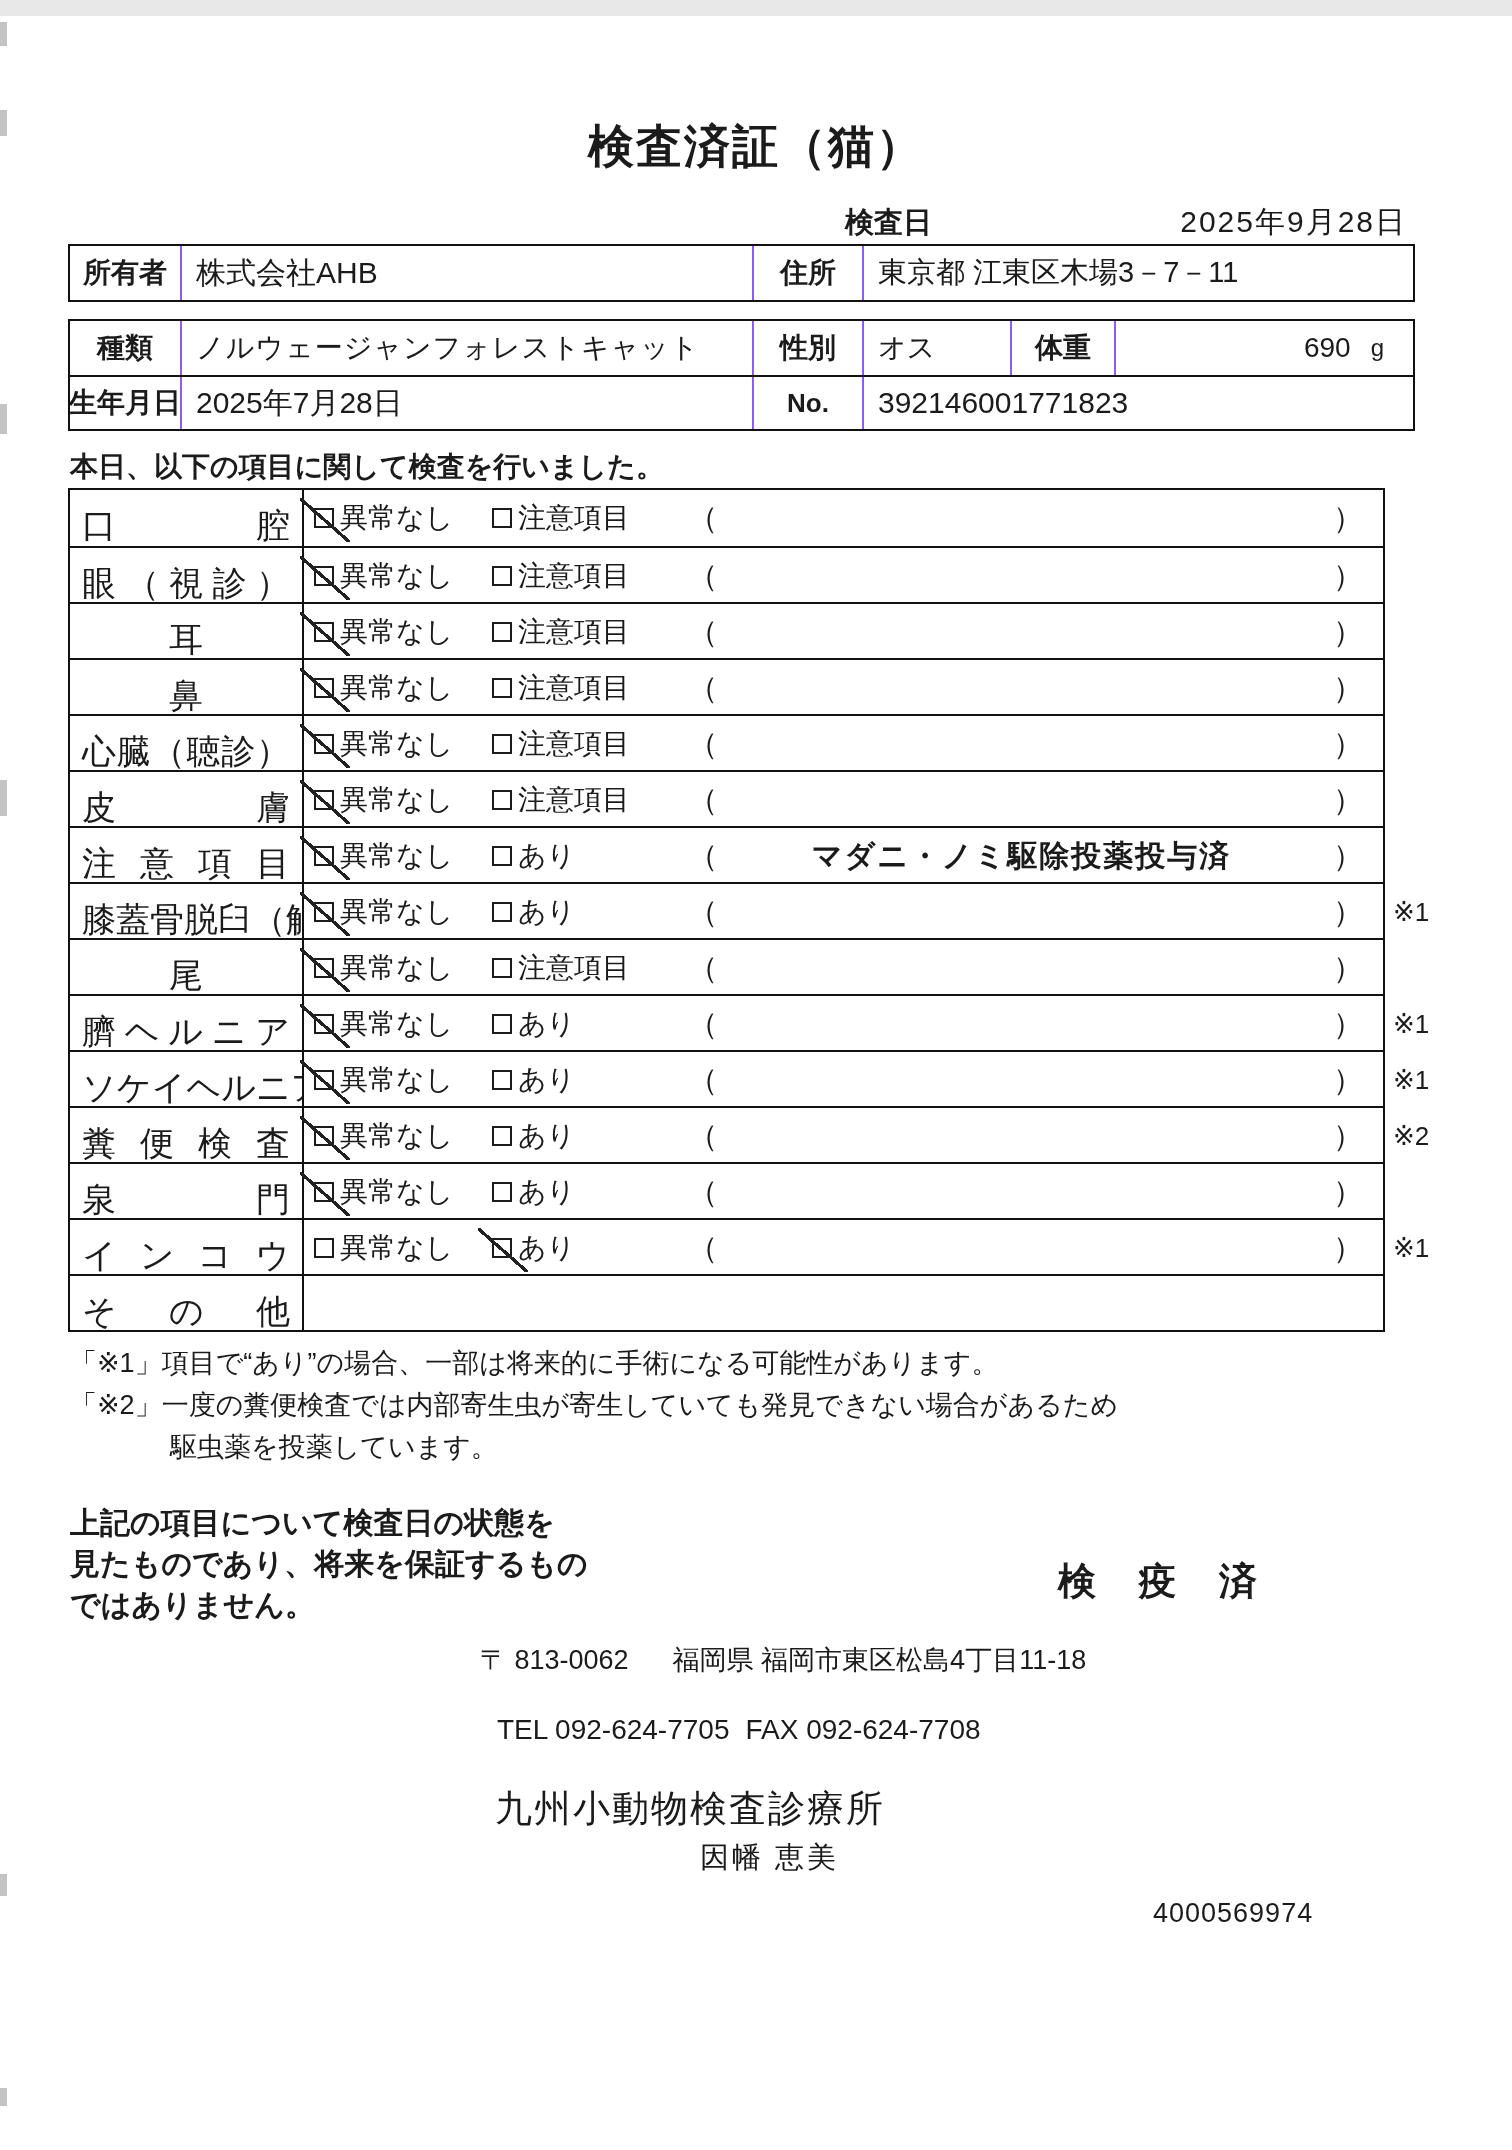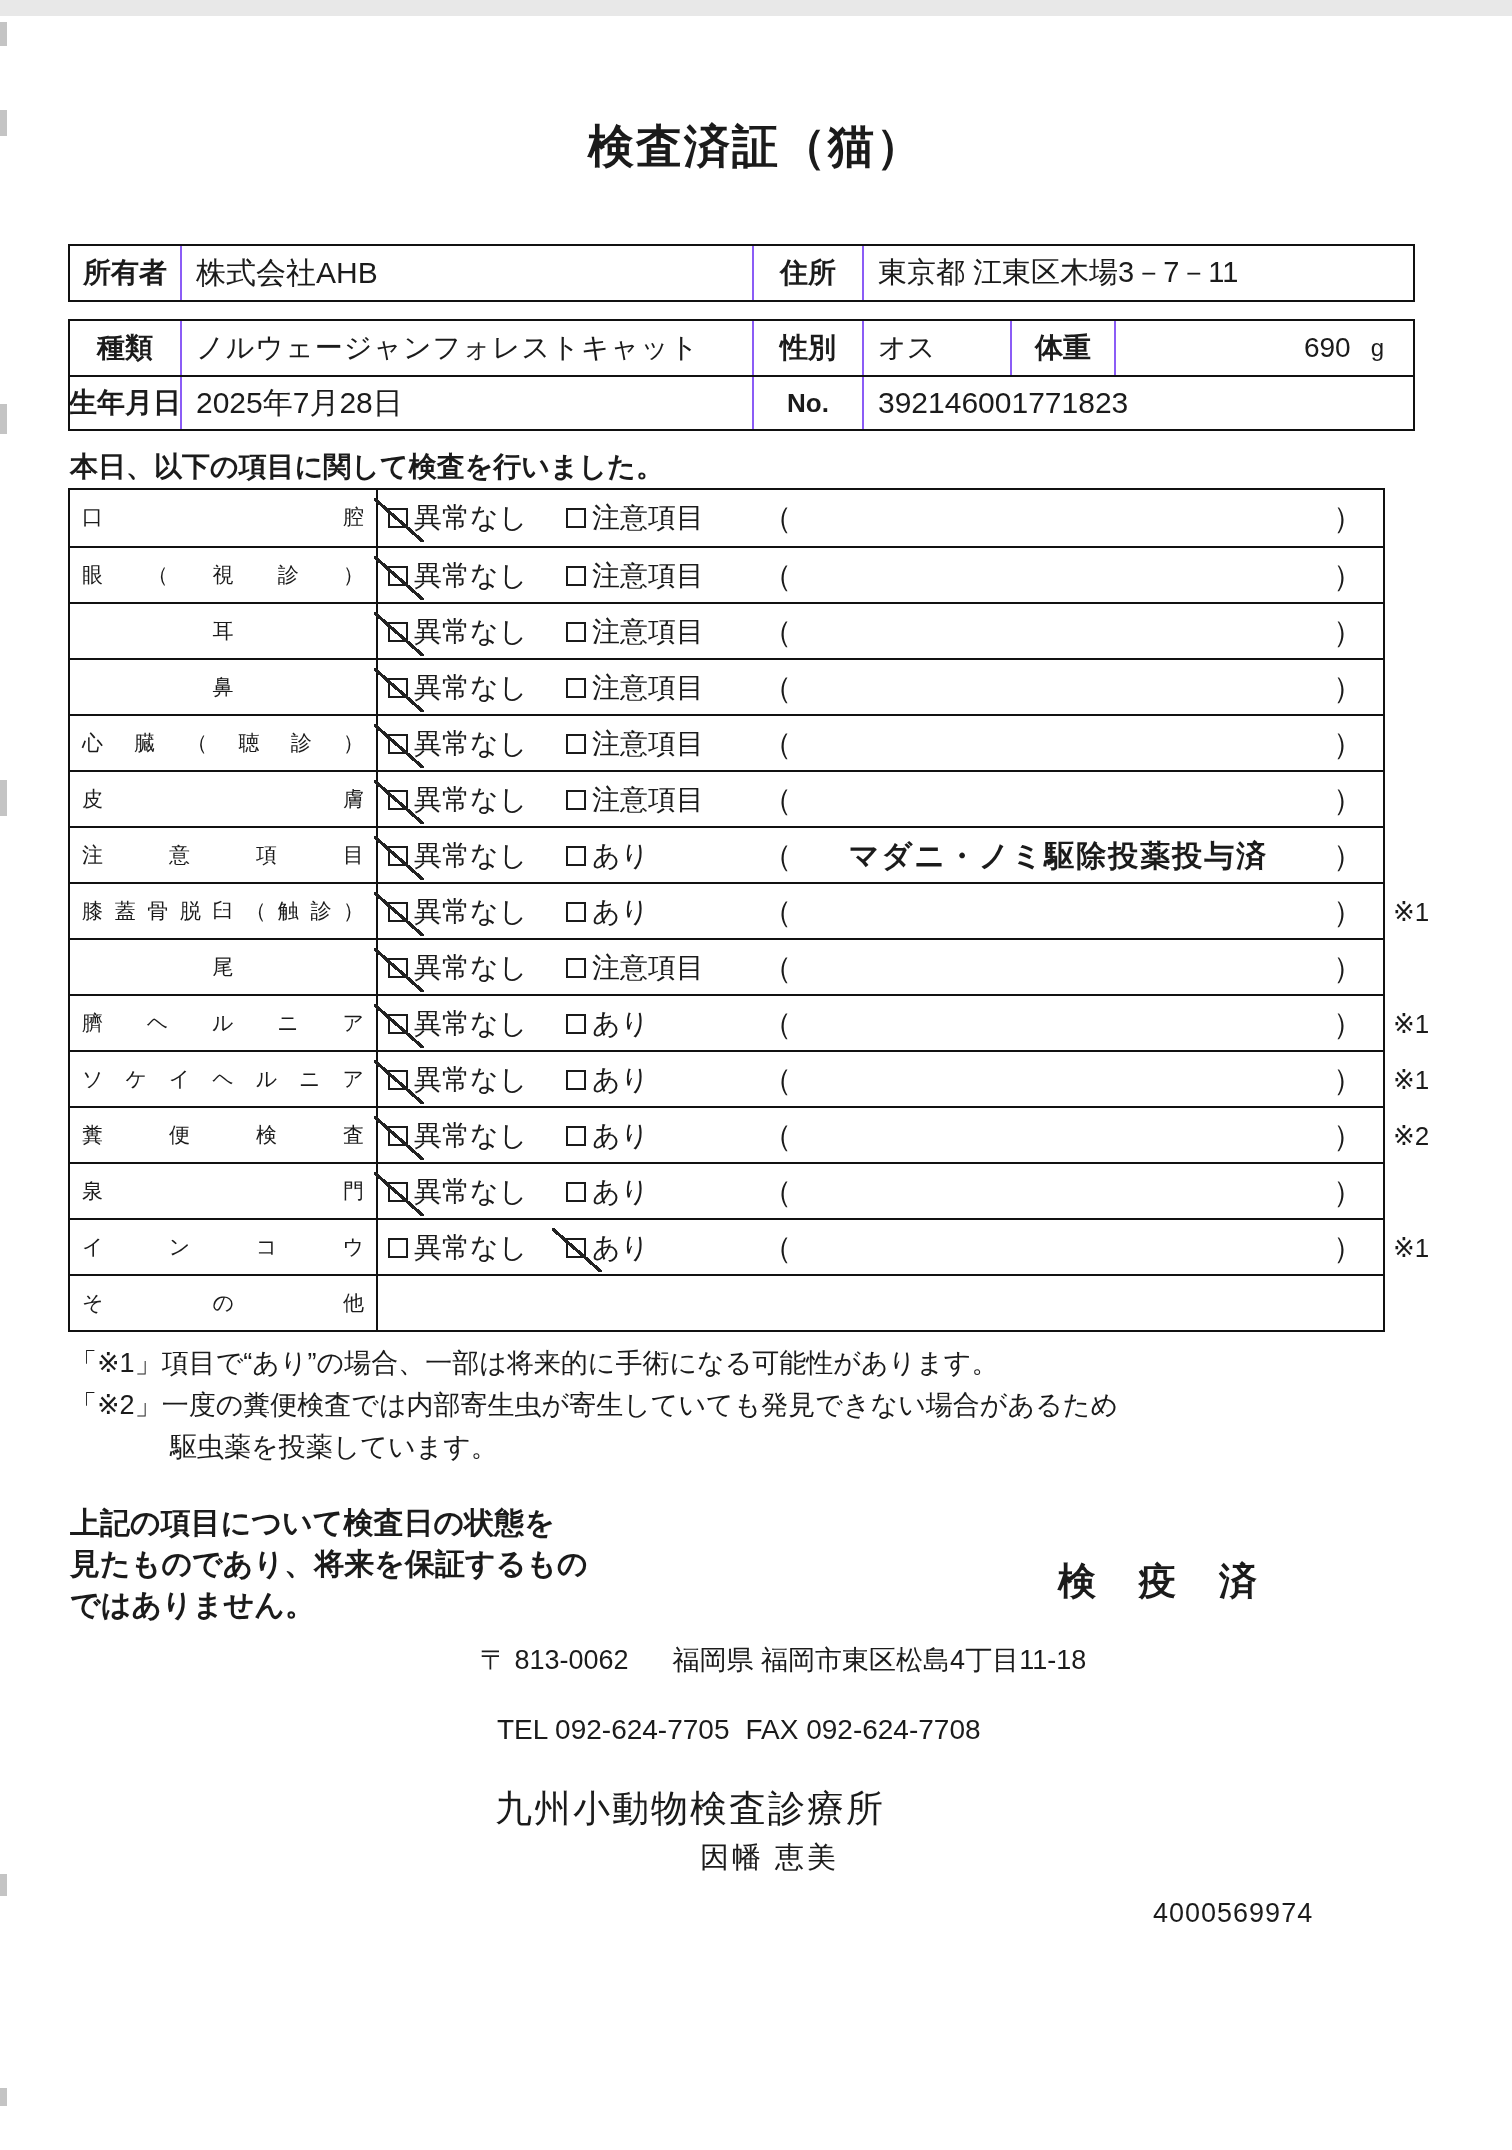--- a/index.html
+++ b/index.html
@@ -40,22 +40,22 @@
   .breed-val{font-size:28px;letter-spacing:1px;}
   .no-lab{font-size:26px;}
 
   .intro-line{position:absolute;top:432px;left:70px;font-size:28px;font-weight:600;}
 
   
   .chk-table{position:absolute;top:472px;left:68px;width:1317px;border:2px solid #111;
     box-sizing:border-box;}
   .chk-row{position:relative;display:flex;height:56px;box-sizing:border-box;}
   .chk-row + .chk-row{border-top:2px solid #111;}
-  .c-label{width:308px;box-sizing:border-box;border-right:2px solid #111;
-    padding:0 12px;font-size:21px;font-weight:500;line-height:54px;white-space:nowrap;overflow:hidden;}
+  .c-label{width:234px;box-sizing:border-box;border-right:2px solid #111;
+    padding:8px 12px;font-size:34px;font-weight:500;line-height:54px;white-space:nowrap;overflow:hidden;}
   .c-label.spread{text-align:justify;text-align-last:justify;}
   .c-label.center{text-align:center;text-align-last:center;}
   .c-body{position:relative;flex:1;}
   .opt{position:absolute;top:0;height:56px;display:flex;align-items:center;font-size:28px;font-weight:500;}
   .opt1{left:10px;}
   .opt2{left:188px;}
   .box{position:relative;width:20px;height:20px;border:2px solid #1b1b1b;margin-right:6px;
     box-sizing:border-box;flex:0 0 auto;}
   .opt.checked .box::after{content:"";position:absolute;left:-16px;top:-12px;width:50px;height:44px;
     background:linear-gradient(to top right,transparent 47%,#222 47%,#222 52%,transparent 52%);}
@@ -88,20 +88,24 @@
 
   <div class="artifact" style="top:6px;height:24px;"></div>
   <div class="artifact" style="top:94px;height:26px;"></div>
   <div class="artifact" style="top:388px;height:30px;"></div>
   <div class="artifact" style="top:764px;height:36px;"></div>
   <div class="artifact" style="top:1858px;height:22px;"></div>
   <div class="artifact" style="top:2072px;height:18px;"></div>
 
   <div class="doc-title">検査済証（猫）</div>
 
+  <div class="exam-date-line">
+    <span class="exam-date-label">検査日</span>
+    <span class="exam-date-value">2025年9月28日</span>
+  </div>
 
   <div class="tbl" style="top:228px;">
     <div class="tbl-row">
       <div class="cell lab w-ownerlab">所有者</div>
       <div class="cell val w-ownerval owner-val">株式会社AHB</div>
       <div class="cell lab w-addrlab">住所</div>
       <div class="cell val w-addrval addr-val">東京都 江東区木場3－7－11</div>
     </div>
   </div>
 

